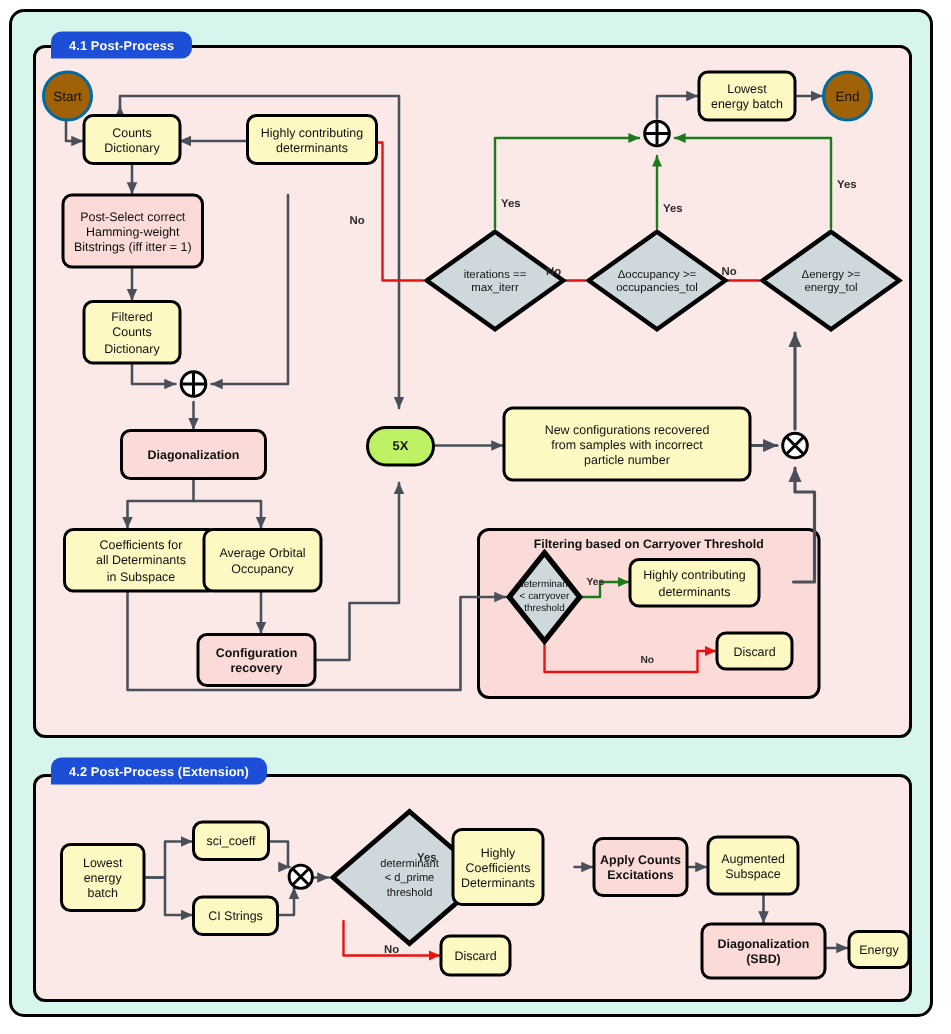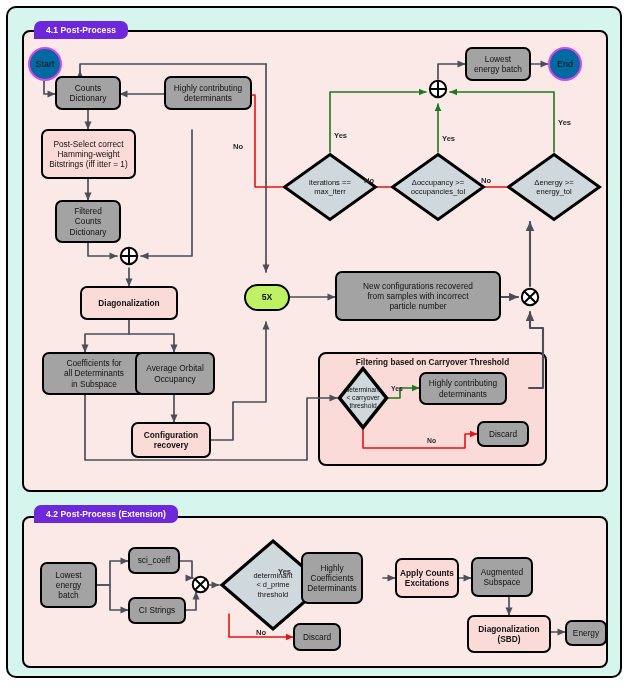--- a/index.html
+++ b/index.html
@@ -39,21 +39,21 @@
   .section {
     position: absolute;
     background: #fbe9e7;
     border: 2px solid #000000;
     border-radius: 8px;
     box-sizing: border-box;
     z-index: 1;
   }
   .section-tab {
     position: absolute;
-    background: #6d28d9;
+    background: #1d4ed8;
     color: #ffffff;
     font-size: 8.5px;
     font-weight: bold;
     letter-spacing: 0.1px;
     padding: 4px 12px 4px 12px;
     border-radius: 7px 7px 7px 0;
     z-index: 3;
     white-space: nowrap;
   }
   
@@ -79,34 +79,34 @@
     position: absolute;
     box-sizing: border-box;
     display: flex;
     align-items: center;
     justify-content: center;
     text-align: center;
     z-index: 6;
     line-height: 1.22;
   }
   .box {
-    background: #a3a3a3;
+    background: #fef9c3;
     border: 2px solid #000000;
     border-radius: 7px;
     font-size: 8.3px;
     color: #111111;
     padding: 2px 3px;
   }
   .box.pink {
     background: #fadbd8;
     font-weight: bold;
   }
   .term {
-    background: #0369a1;
-    border: 2px solid #d946ef;
+    background: #a16207;
+    border: 2px solid #0369a1;
     border-radius: 50%;
     font-size: 9px;
     color: #111111;
   }
   .stadium {
     background: #bef264;
     border: 2.2px solid #000000;
     border-radius: 22px;
     font-size: 8.6px;
     font-weight: bold;

